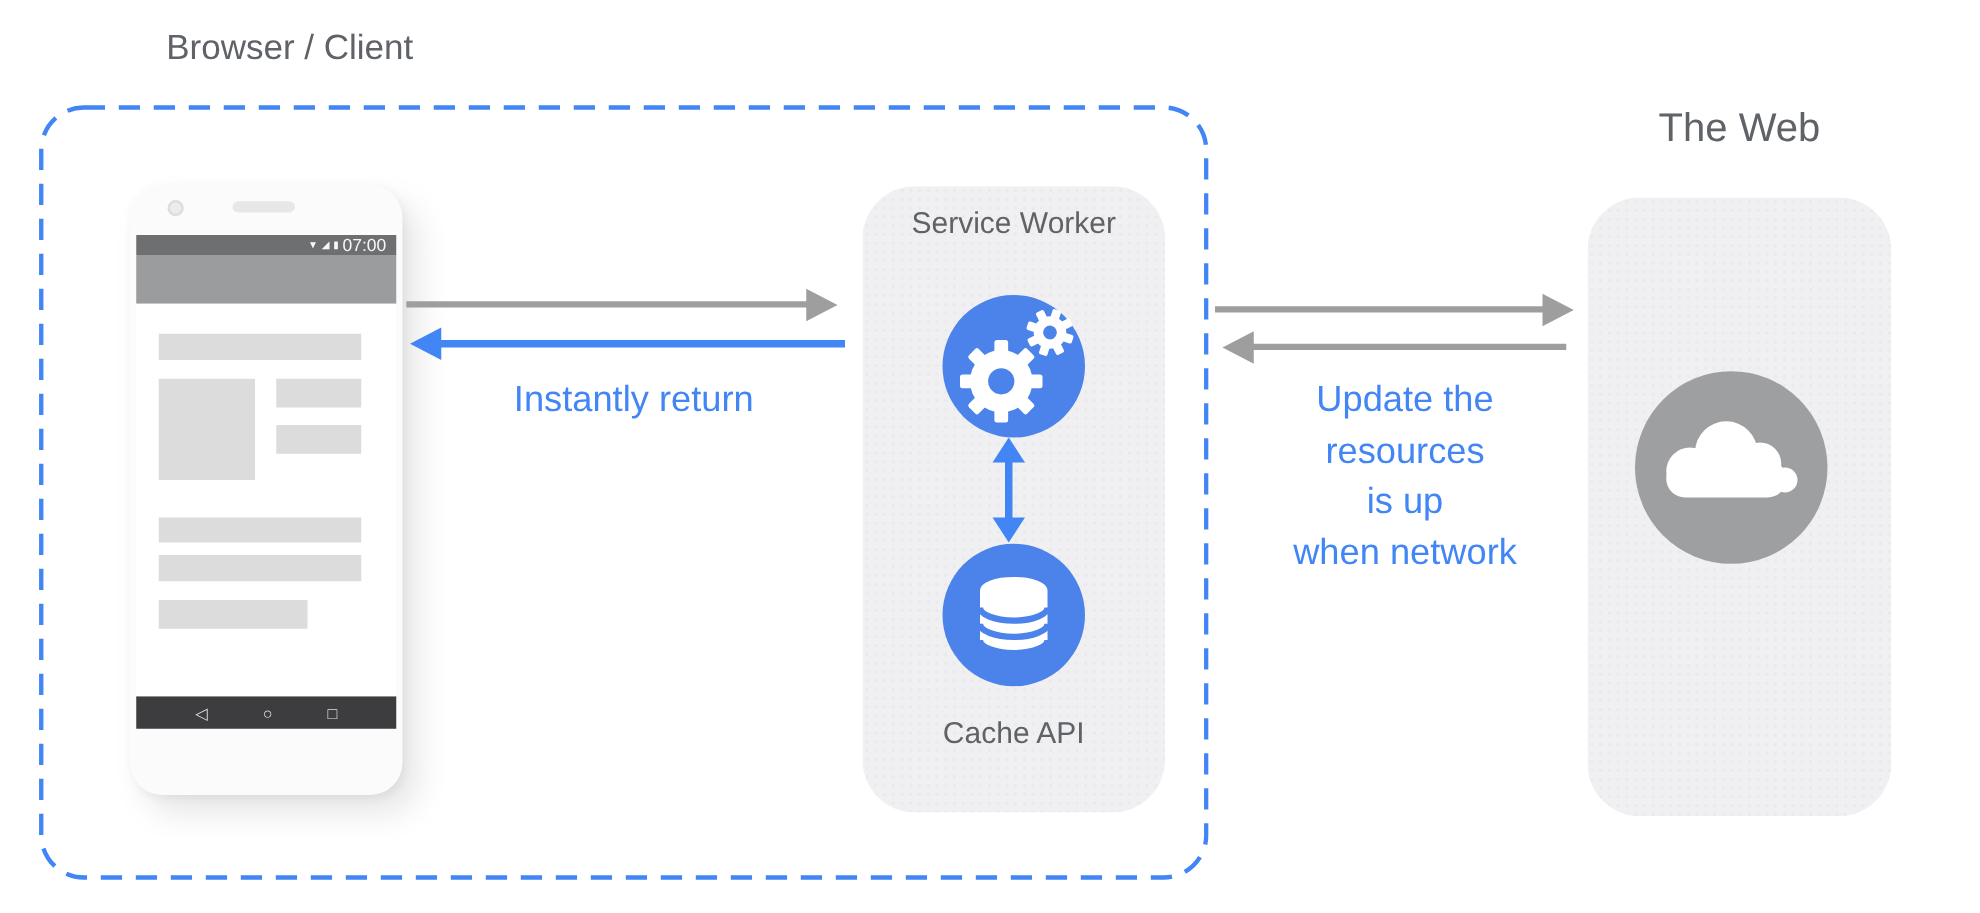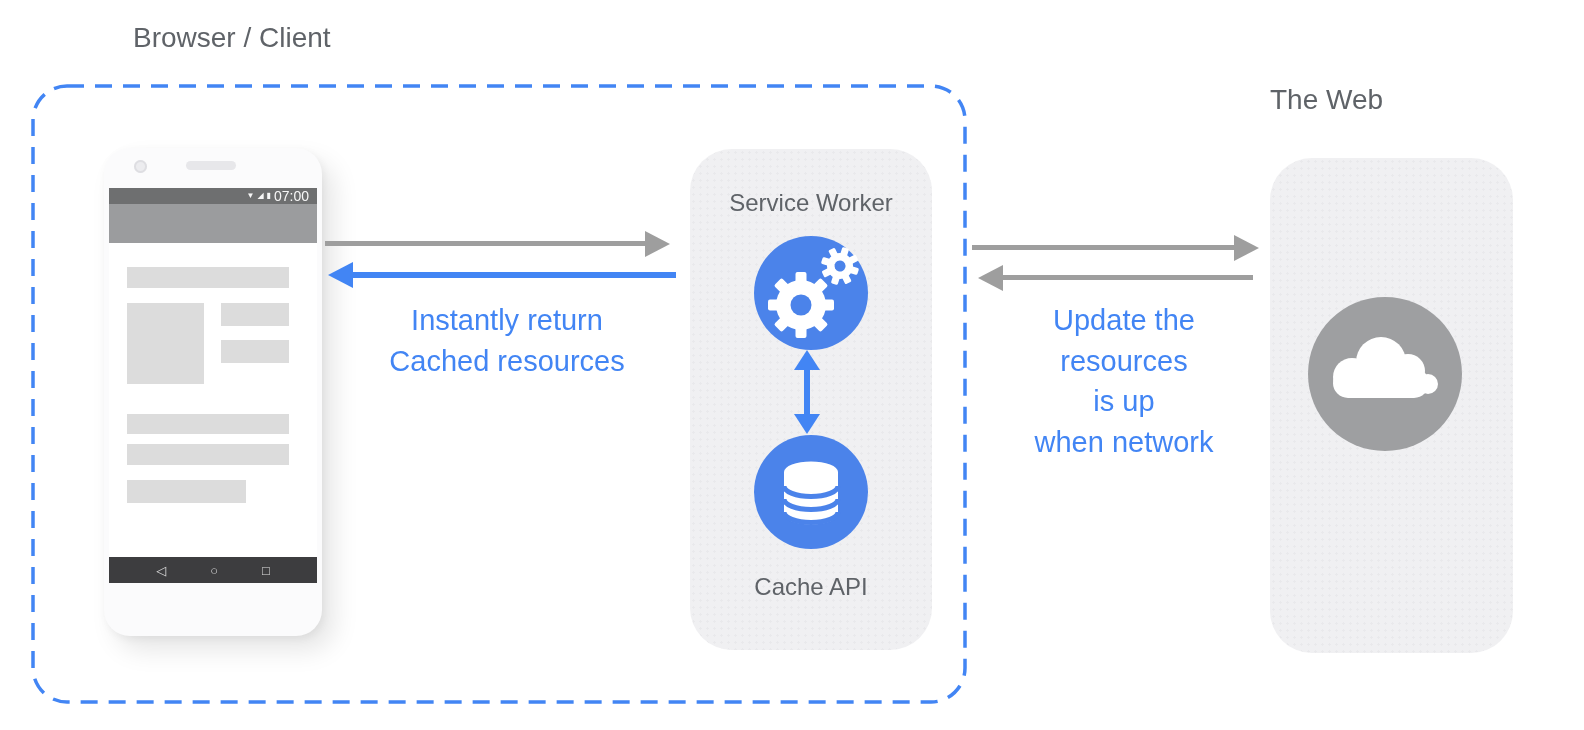--- a/index.html
+++ b/index.html
@@ -3,21 +3,21 @@
 <meta charset="utf-8">
 <style>
   * { margin:0; padding:0; box-sizing:border-box; }
   html,body { background:#ffffff; }
   .canvas {
     position:relative; width:1584px; height:730px; background:#ffffff;
     font-family:"Liberation Sans", sans-serif; overflow:hidden;
   }
   .section-title { position:absolute; color:#5f6368; }
   .browser-title { left:133px; top:22px; font-size:28px; }
-  .web-title { left:1270px; top:84px; width:243px; text-align:left; font-size:28px; }
+  .web-title { left:1270px; top:84px; width:243px; text-align:center; font-size:32px; }
 
   .dashed-box { position:absolute; left:31px; top:84px; width:936px; height:620px; }
 
   
   .phone {
     position:absolute; left:104px; top:148px; width:218px; height:488px;
     background:#fbfbfc; border-radius:26px;
     box-shadow: 12px 14px 26px rgba(0,0,0,0.10), 2px 3px 8px rgba(0,0,0,0.05);
   }
   .camera { position:absolute; left:30px; top:12px; width:13px; height:13px; border-radius:50%;
@@ -73,21 +73,21 @@
 
   
   .panel {
     position:absolute; background:#f0f0f2; border-radius:42px;
     background-image: radial-gradient(rgba(120,120,130,0.06) 1px, transparent 1.2px);
     background-size:7px 7px;
   }
   .sw-panel { left:690px; top:149px; width:242px; height:501px; }
   .web-panel { left:1270px; top:158px; width:243px; height:495px; }
   .panel-label { position:absolute; left:0; right:0; text-align:center; color:#5f6368; font-size:24px; }
-  .sw-label { top:40px; }
+  .sw-label { top:16px; }
   .cache-label { top:424px; }
   .blue-circle { position:absolute; left:64px; width:114px; height:114px; border-radius:50%; background:#4b83ea; }
   .gear-circle { top:87px; }
   .cache-circle { top:286px; }
   .cloud-circle { position:absolute; left:38px; top:139px; width:154px; height:154px; border-radius:50%; background:#9e9fa1; }
   .icon-svg { position:absolute; left:0; top:0; width:100%; height:100%; }
 </style>
 </head>
 <body>
 
@@ -132,21 +132,20 @@
     <div class="h-line"></div>
     <div class="head-right"></div>
   </div>
   <div class="h-arrow a-res-l">
     <div class="head-left"></div>
     <div class="h-line"></div>
   </div>
 
   <div class="note note-left">
     <div>Instantly return</div>
-    <div>Cached resources</div>
   </div>
 
   <div class="panel sw-panel">
     <div class="panel-label sw-label">Service Worker</div>
 
     <div class="blue-circle gear-circle">
       <svg class="icon-svg" viewBox="-57 -57 114 114">
         <g fill="#ffffff" transform="translate(-10,12)">
           <g>
             <rect x="-5.5" y="-33" width="11" height="14" rx="2"></rect>

